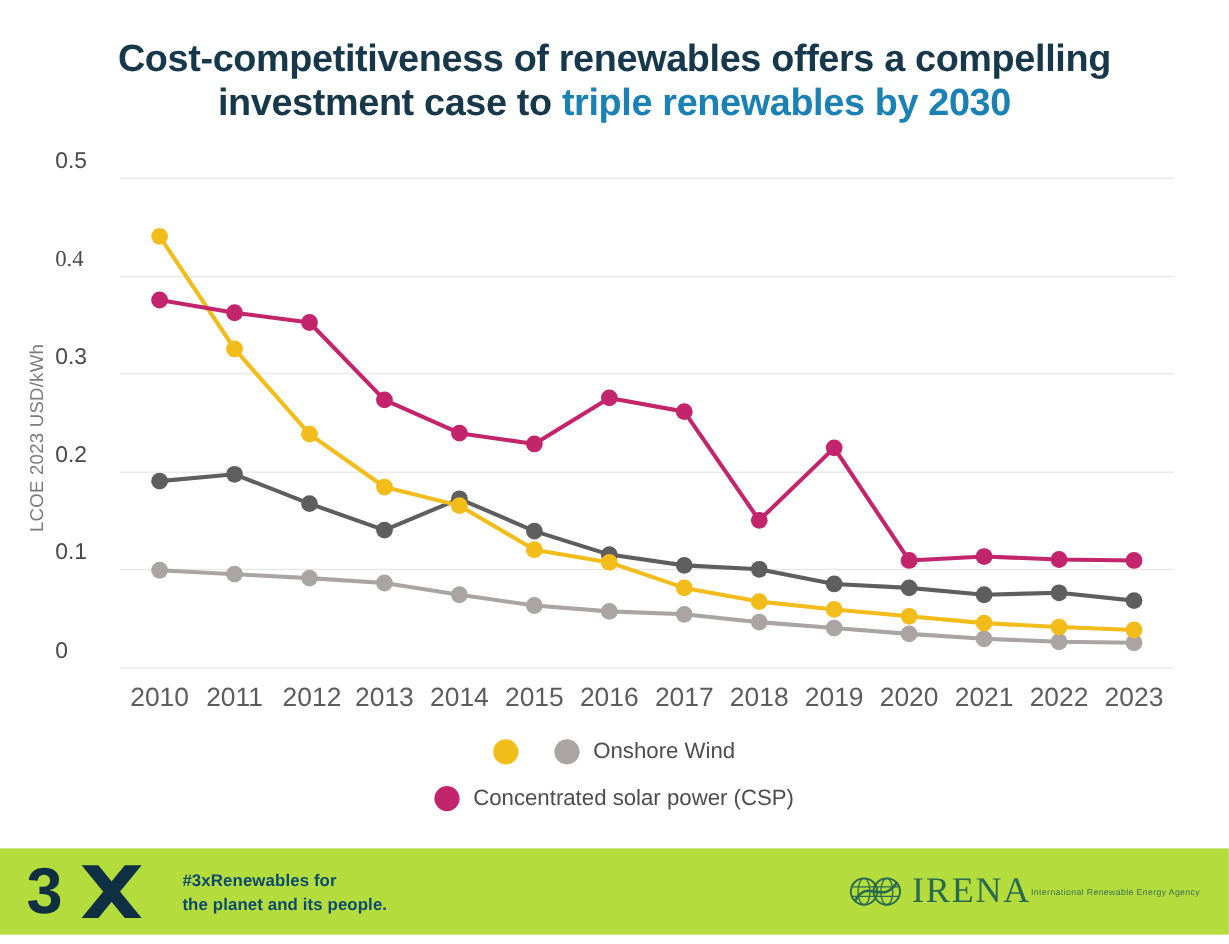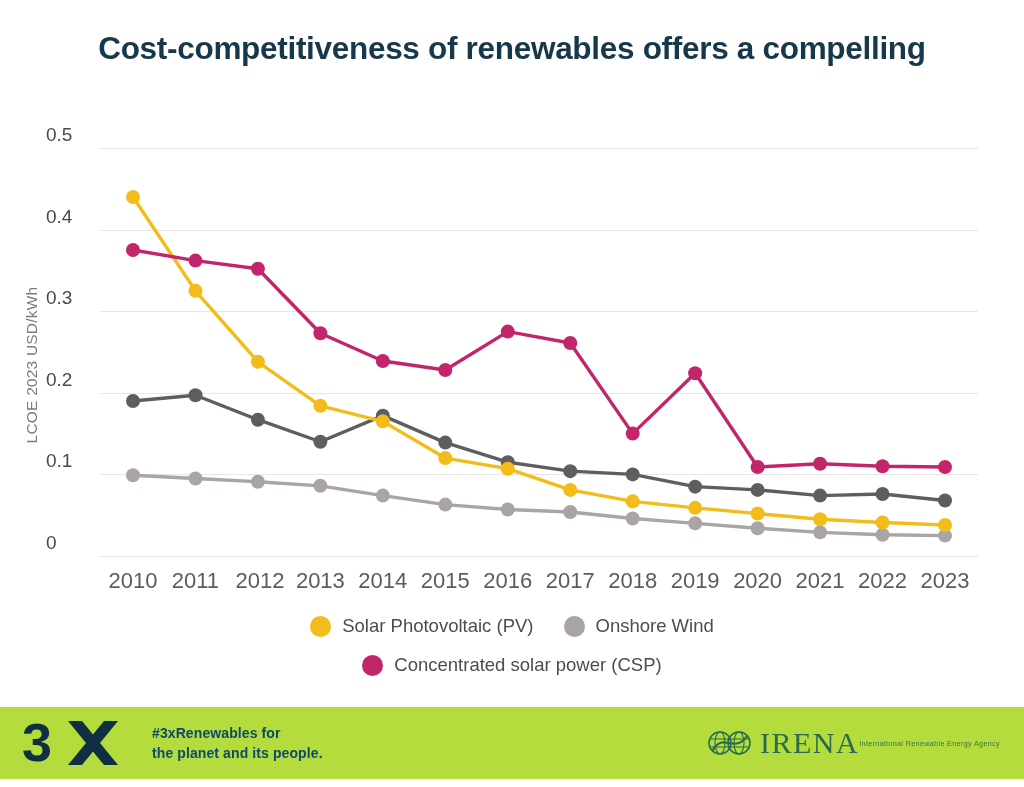--- a/index.html
+++ b/index.html
@@ -185,38 +185,39 @@
     margin-top: 1px;
   }
 </style>
 </head>
 <body>
 
 <div id="page">
 
   <div class="title-block">
     <div class="title-line">Cost-competitiveness of renewables offers a compelling</div>
+    <div class="title-line"><span>investment case to </span><span class="title-accent">triple renewables by 2030</span></div>
   </div>
 
   <div id="chart">
     <div class="y-axis-title">LCOE 2023 USD/kWh</div>
     <div id="grid-layer">
         <div class="grid-line" style="top: 428px;"></div>
         <div class="grid-line" style="top: 346.4px;"></div>
         <div class="grid-line" style="top: 264.8px;"></div>
         <div class="grid-line" style="top: 183.2px;"></div>
         <div class="grid-line" style="top: 101.6px;"></div>
         <div class="grid-line" style="top: 20px;"></div>
       </div>
     <div id="ylabels-layer">
         <div class="y-tick-label" style="top: 404px; right: 932px;">0</div>
         <div class="y-tick-label" style="top: 322.4px; right: 932px;">0.1</div>
         <div class="y-tick-label" style="top: 240.8px; right: 932px;">0.2</div>
         <div class="y-tick-label" style="top: 159.2px; right: 932px;">0.3</div>
-        <div class="y-tick-label" style="top: 77.6px; right: 932px;">0.4</div>
+        <div class="y-tick-label" style="top: 77.6px; right: 932px; font-family: Liberation Serif, serif;">0.4</div>
         <div class="y-tick-label" style="top: -4px; right: 932px;">0.5</div>
       </div>
     <svg class="plot" id="plot-svg" viewBox="0 0 1024 480" preserveAspectRatio="none">
         <polyline points="133,347.216 195.46153846153845,350.48 257.9230769230769,353.744 320.38461538461536,357.824 382.8461538461538,367.616 445.3076923076923,376.592 507.7692307692308,381.488 570.2307692307693,383.936 632.6923076923076,390.464 695.1538461538462,395.36 757.6153846153846,400.256 820.0769230769231,404.336 882.5384615384615,406.784 945,407.6" fill="none" stroke="#aaa4a4" stroke-width="3.4" stroke-linejoin="round" stroke-linecap="round"></polyline>
         <circle cx="133" cy="347.216" r="7" fill="#aaa4a4"></circle>
         <circle cx="195.46153846153845" cy="350.48" r="7" fill="#aaa4a4"></circle>
         <circle cx="257.9230769230769" cy="353.744" r="7" fill="#aaa4a4"></circle>
         <circle cx="320.38461538461536" cy="357.824" r="7" fill="#aaa4a4"></circle>
         <circle cx="382.8461538461538" cy="367.616" r="7" fill="#aaa4a4"></circle>
         <circle cx="445.3076923076923" cy="376.592" r="7" fill="#aaa4a4"></circle>
@@ -289,21 +290,20 @@
         <div class="x-tick-label" style="left: 820.077px;">2021</div>
         <div class="x-tick-label" style="left: 882.538px;">2022</div>
         <div class="x-tick-label" style="left: 945px;">2023</div>
       </div>
   </div>
 
   <div id="legend">
     <div class="legend-row row1" id="legend-row-1">
         <div class="legend-item">
           <span class="legend-dot" style="background: rgb(242, 188, 27);"></span>
-          <span class="legend-label">Solar Photovoltaic (PV)</span>
         </div>
         <div class="legend-item">
           <span class="legend-dot" style="background: rgb(170, 164, 164);"></span>
           <span class="legend-label">Onshore Wind</span>
         </div>
       </div>
     <div class="legend-row row2" id="legend-row-2">
         <div class="legend-item">
           <span class="legend-dot" style="background: rgb(194, 37, 107);"></span>
           <span class="legend-label">Concentrated solar power (CSP)</span>

